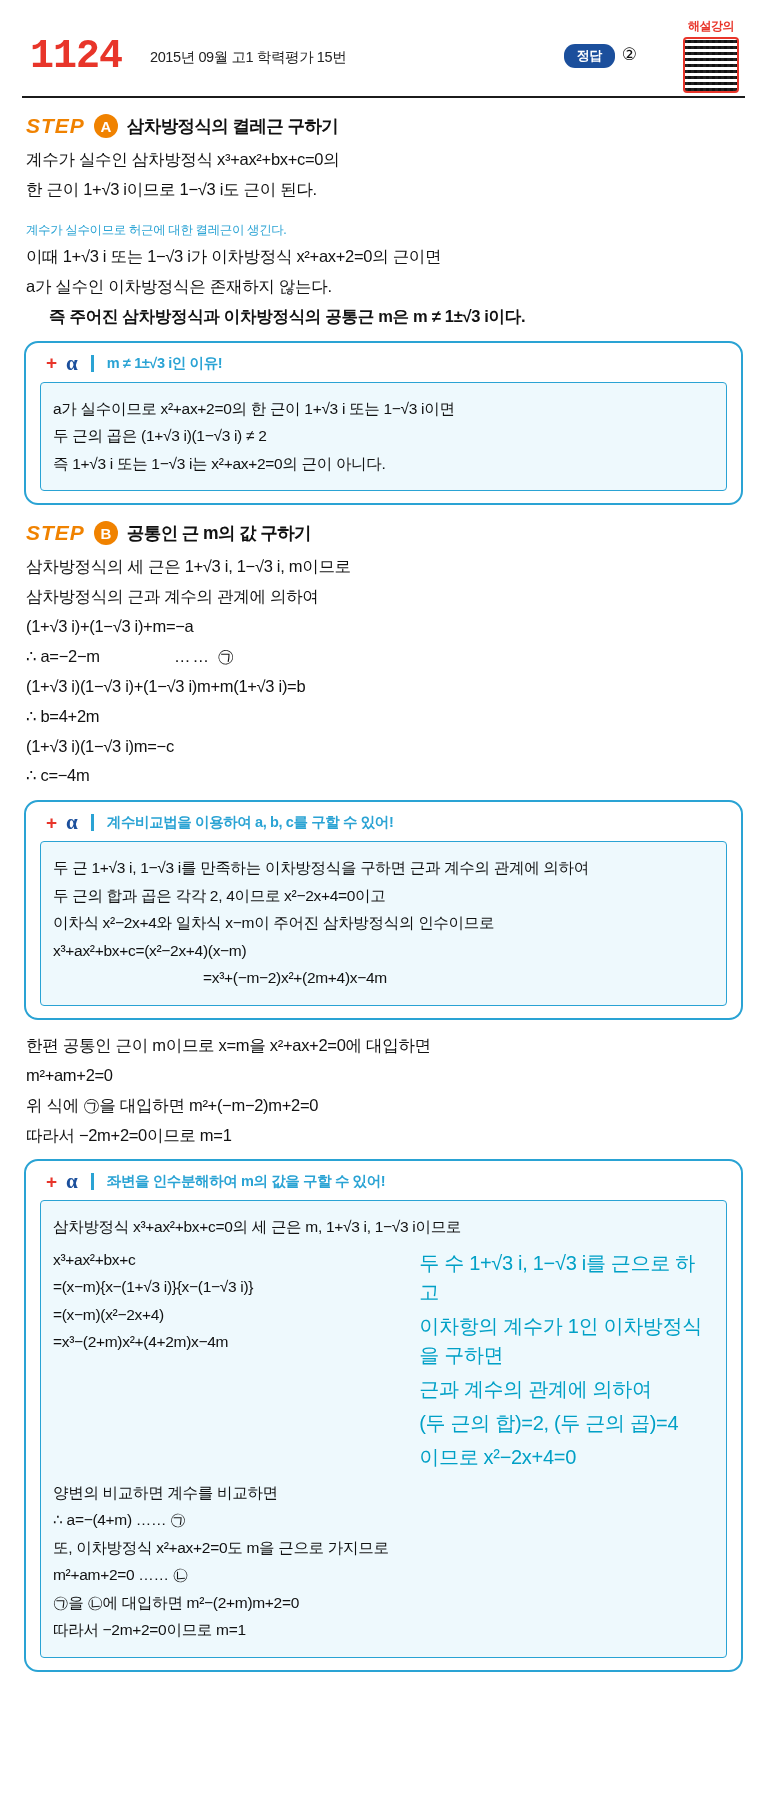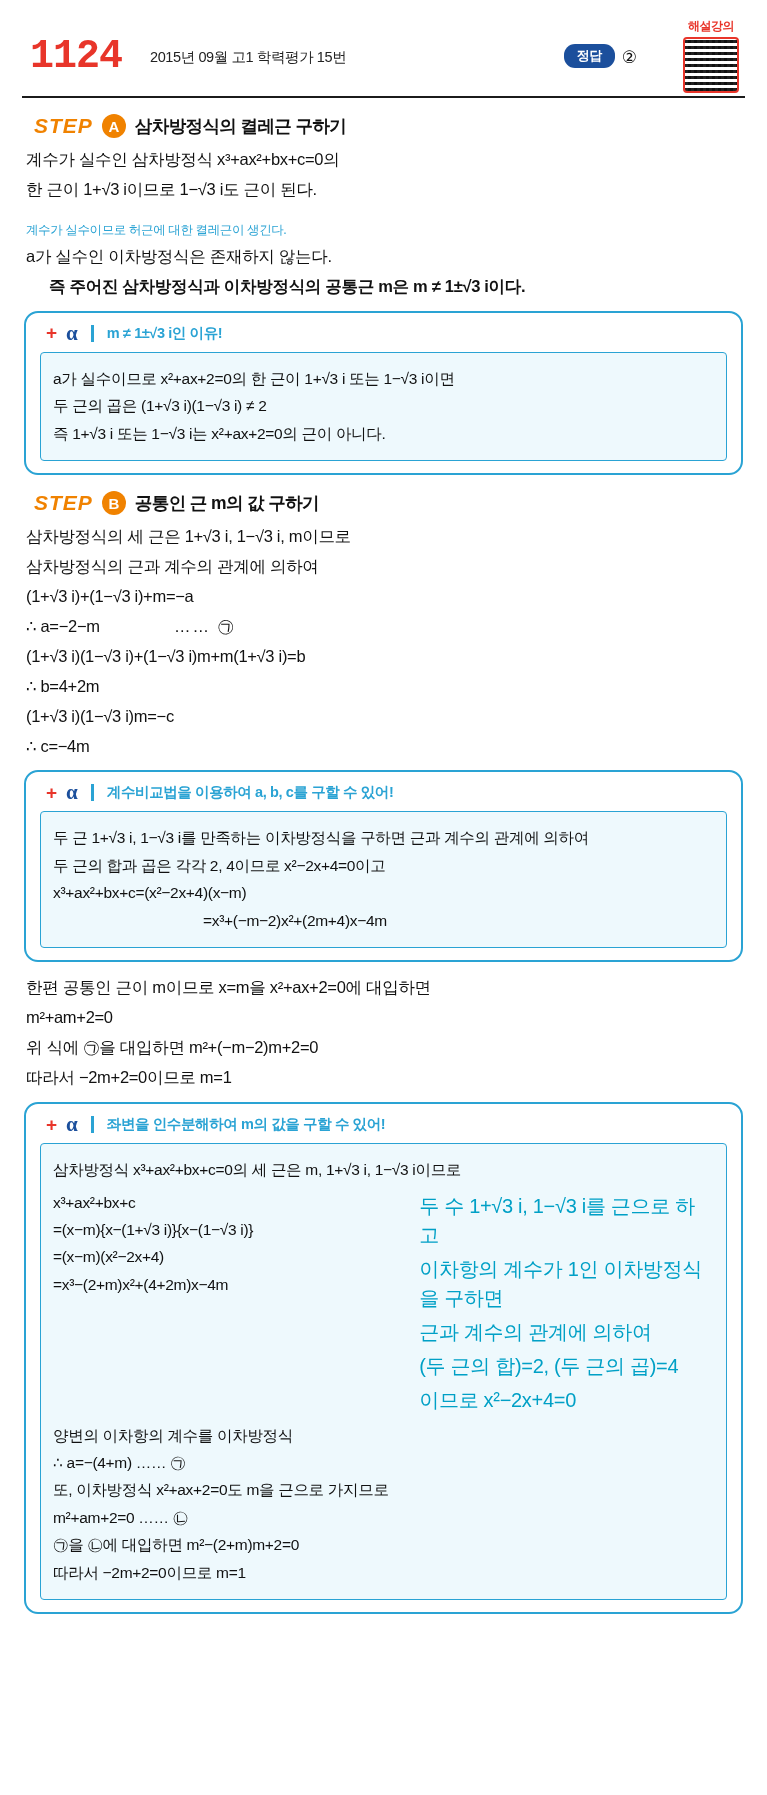--- a/index.html
+++ b/index.html
@@ -3,34 +3,34 @@
 <meta charset="utf-8">
 <style>
   html,body{margin:0;padding:0;background:#d9d9d9;}
   body{font-family:"Liberation Sans","DejaVu Sans",sans-serif;}
   .page{width:767px;min-height:1795px;margin:0 auto;background:#fff;position:relative;box-sizing:border-box;padding:0 22px 20px 22px;}
 
   
   .header{position:relative;height:96px;}
   .prob-no{position:absolute;left:8px;top:34px;font-size:40px;font-weight:bold;color:#e8352a;letter-spacing:-1px;font-family:Liberation Mono, monospace;}
   .src{position:absolute;left:128px;top:48px;font-size:14.5px;color:#222;letter-spacing:-0.4px;}
-  .ans-wrap{position:absolute;right:108px;top:44px;display:flex;align-items:flex-end;gap:7px;}
+  .ans-wrap{position:absolute;right:108px;top:44px;display:flex;align-items:flex-start;gap:7px;}
   .ans-pill{background:#1b4f9c;color:#fff;font-size:13px;font-weight:bold;border-radius:11px;padding:3px 13px;letter-spacing:-0.5px;}
   .ans-val{font-size:17px;color:#111;}
   .qr-box{position:absolute;right:6px;top:18px;width:56px;text-align:center;}
   .qr-label{font-size:12px;font-weight:bold;color:#e8352a;letter-spacing:-0.5px;margin-bottom:2px;}
   .qr{width:52px;height:52px;border:2px solid #e8352a;border-radius:4px;background:
      repeating-linear-gradient(0deg,#111 0 3px,#fff 3px 6px),
      repeating-linear-gradient(90deg,#111 0 3px,transparent 3px 6px);
      background-blend-mode:screen;}
   .hr{border:0;border-top:2px solid #1b1b1b;margin:0 0 14px 0;}
 
   
   .step{display:flex;align-items:center;gap:9px;margin:16px 0 10px 4px;}
-  .step-word{font-size:21px;font-weight:bold;color:#f08200;letter-spacing:1px;font-style:italic;margin-left:8px;}
+  .step-word{font-size:21px;font-weight:bold;color:#f08200;letter-spacing:1px;font-style:italic;}
   .step-badge{width:24px;height:24px;border-radius:50%;background:#f08200;color:#fff;font-size:15px;font-weight:bold;display:flex;align-items:center;justify-content:center;}
   .step-title{font-size:17.5px;font-weight:bold;color:#111;letter-spacing:-0.6px;}
 
   
   .line{font-size:16.5px;color:#111;margin:6px 0 6px 4px;letter-spacing:-0.3px;line-height:1.45;}
   .line.b{font-weight:bold;margin-left:27px;}
   .note{font-size:12.5px;color:#2aa3d4;margin:20px 0 6px 4px;letter-spacing:-0.4px;}
 
   
   .pa-box{border:2px solid #2aa3d4;border-radius:14px;padding:8px 14px 12px 14px;margin:12px 2px 14px 2px;}
@@ -69,20 +69,21 @@
 
   <div class="step">
     <span class="step-word">STEP</span>
     <span class="step-badge">A</span>
     <span class="step-title">삼차방정식의 켤레근 구하기</span>
   </div>
 
   <div class="line">계수가 실수인 삼차방정식 x³+ax²+bx+c=0의</div>
   <div class="line">한 근이 1+√3 i이므로 1−√3 i도 근이 된다.</div>
   <div class="note">계수가 실수이므로 허근에 대한 켤레근이 생긴다.</div>
+  <div class="line">이때 1+√3 i 또는 1−√3 i가 이차방정식 x²+ax+2=0의 근이면</div>
   <div class="line">a가 실수인 이차방정식은 존재하지 않는다.</div>
   <div class="line b">즉 주어진 삼차방정식과 이차방정식의 공통근 m은 m ≠ 1±√3 i이다.</div>
 
   <div class="pa-box">
     <div class="pa-head">
       <span class="pa-plus">+</span>
       <span class="pa-alpha">α</span>
       <span class="pa-bar"></span>
       <span class="pa-title">m ≠ 1±√3 i인 이유!</span>
     </div>
@@ -114,20 +115,21 @@
   <div class="pa-box">
     <div class="pa-head">
       <span class="pa-plus">+</span>
       <span class="pa-alpha">α</span>
       <span class="pa-bar"></span>
       <span class="pa-title">계수비교법을 이용하여 a, b, c를 구할 수 있어!</span>
     </div>
     <div class="pa-inner">
       <div class="line">두 근 1+√3 i, 1−√3 i를 만족하는 이차방정식을 구하면 근과 계수의 관계에 의하여</div>
       <div class="line">두 근의 합과 곱은 각각 2, 4이므로 x²−2x+4=0이고</div>
+      <div class="line">이차식 x²−2x+4와 일차식 x−m이 주어진 삼차방정식의 인수이므로</div>
       <div class="line">x³+ax²+bx+c=(x²−2x+4)(x−m)</div>
       <div class="line ind" style="margin-left:150px">=x³+(−m−2)x²+(2m+4)x−4m</div>
     </div>
   </div>
 
   <div class="line">한편 공통인 근이 m이므로 x=m을 x²+ax+2=0에 대입하면</div>
   <div class="line">m²+am+2=0</div>
   <div class="line">위 식에 ㉠을 대입하면 m²+(−m−2)m+2=0</div>
   <div class="line">따라서 −2m+2=0이므로 m=1</div>
 
@@ -148,21 +150,21 @@
           <div class="line">=x³−(2+m)x²+(4+2m)x−4m</div>
         </div>
         <div class="col-r">
           <div class="line">두 수 1+√3 i, 1−√3 i를 근으로 하고</div>
           <div class="line">이차항의 계수가 1인 이차방정식을 구하면</div>
           <div class="line">근과 계수의 관계에 의하여</div>
           <div class="line">(두 근의 합)=2, (두 근의 곱)=4</div>
           <div class="line">이므로 x²−2x+4=0</div>
         </div>
       </div>
-      <div class="line">양변의 이차항의 계수를 이차방정식</div>
+      <div class="line">양변의 비교하면 계수를 비교하면</div>
       <div class="line">∴ a=−(4+m)          …… ㉠</div>
       <div class="line">또, 이차방정식 x²+ax+2=0도 m을 근으로 가지므로</div>
       <div class="line">m²+am+2=0          …… ㉡</div>
       <div class="line">㉠을 ㉡에 대입하면 m²−(2+m)m+2=0</div>
       <div class="line">따라서 −2m+2=0이므로 m=1</div>
     </div>
   </div>
 
 </div>
 

